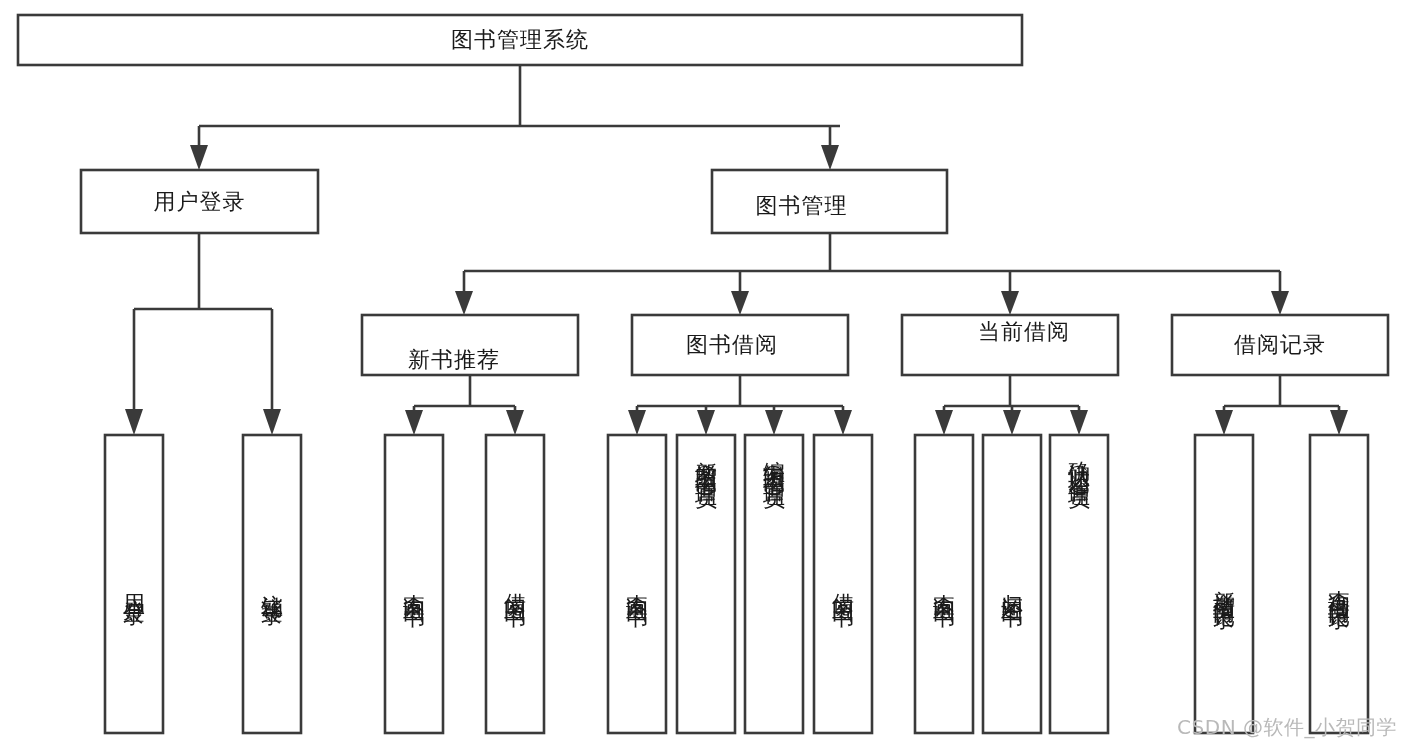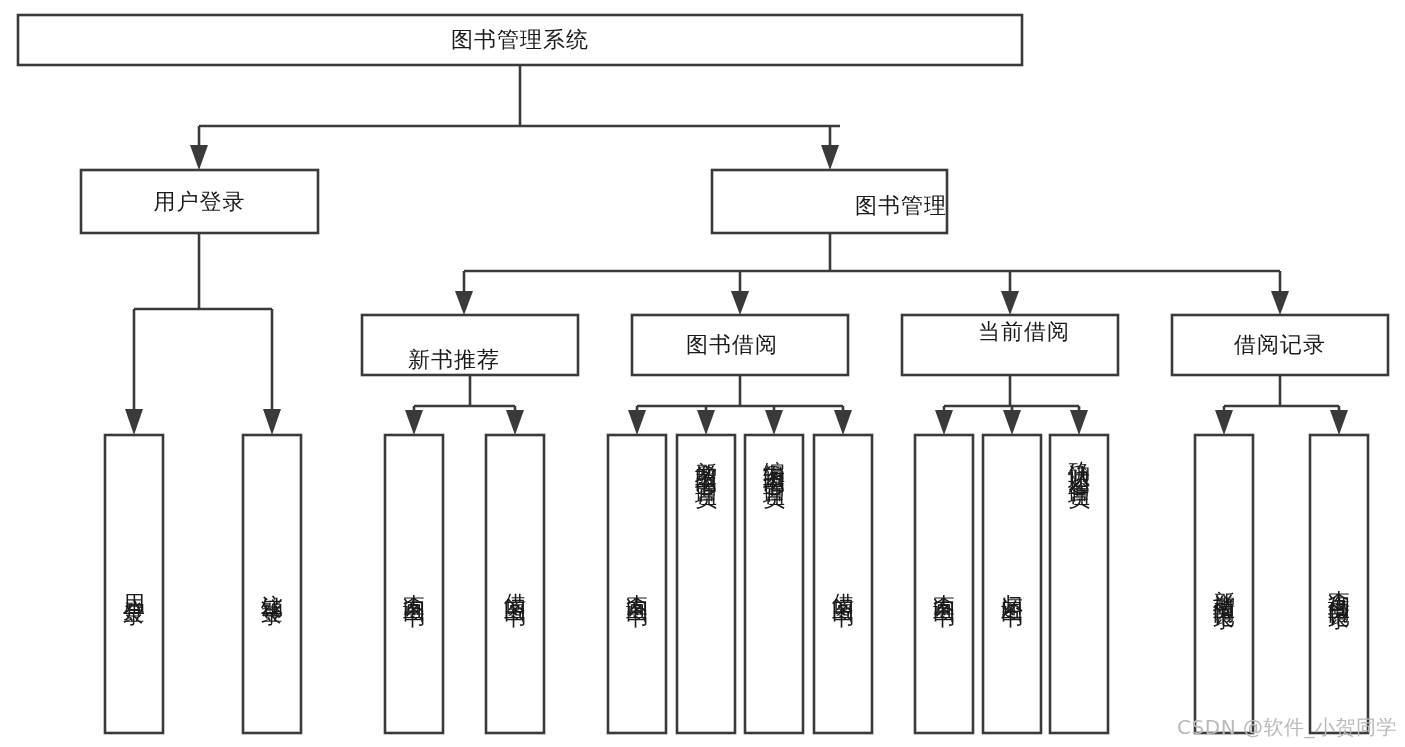--- a/index.html
+++ b/index.html
@@ -190,21 +190,21 @@
   </svg>
 
   <div class="horiz-text-wrap" style="left:18px; top:15px; width:1004px; height:50px;">
     <span class="horiz-text">图书管理系统</span>
   </div>
 
   <div class="horiz-text-wrap" style="left:81px; top:170px; width:237px; height:63px;">
     <span class="horiz-text">用户登录</span>
   </div>
 
-  <div class="horiz-text-wrap" style="left:712px; top:170px; width:235px; height:72px;justify-content:flex-end;">
+  <div class="horiz-text-wrap" style="left:684px; top:170px; width:235px; height:72px;">
     <span class="horiz-text">图书管理</span>
   </div>
 
   <div class="horiz-text-wrap" style="left:362px; top:315px; width:184px; height:60px;align-items:flex-end;">
     <span class="horiz-text">新书推荐</span>
   </div>
 
   <div class="horiz-text-wrap" style="left:632px; top:315px; width:200px; height:60px;">
     <span class="horiz-text">图书借阅</span>
   </div>

